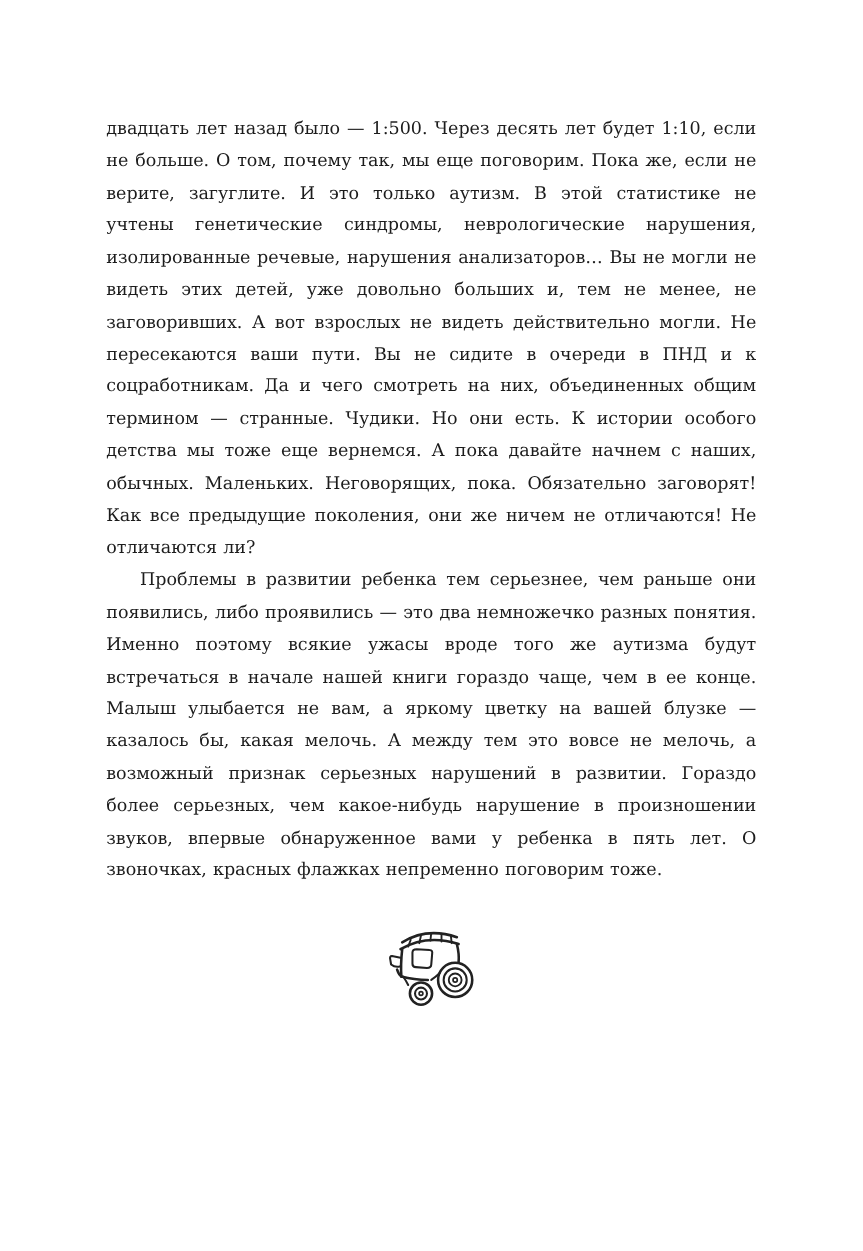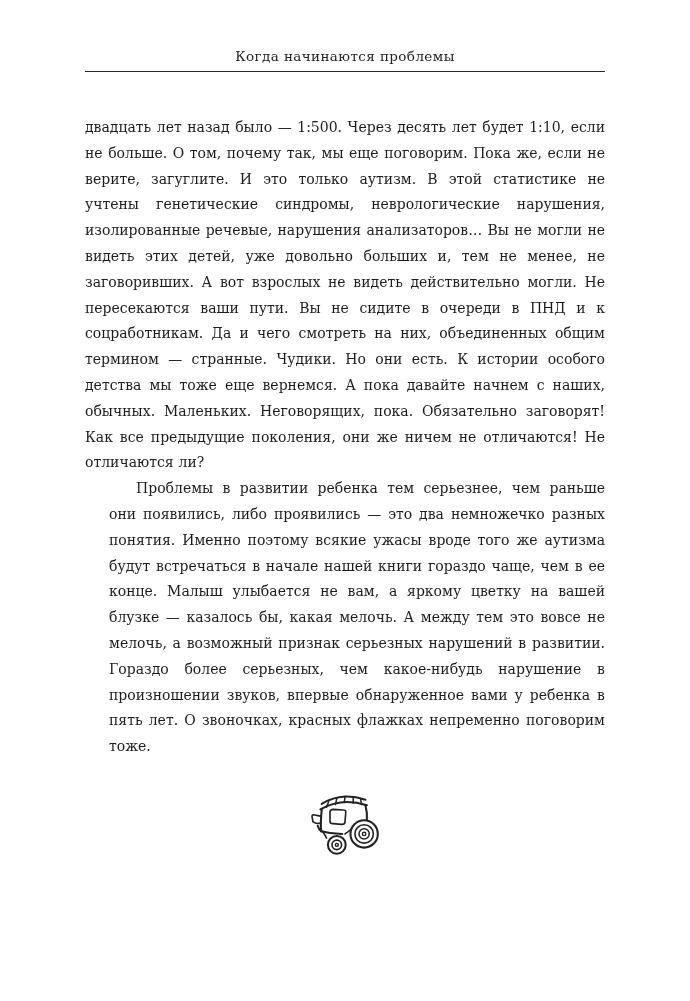--- a/index.html
+++ b/index.html
@@ -40,39 +40,34 @@
     text-align: justify;
     hyphens: auto;
     -webkit-hyphens: auto;
     word-spacing: 0.5px;
   }
   .para {
     margin: 0;
   }
   .para.indented {
     text-indent: 27px;
-    margin-left: 24px;
   }
   .illustration {
     margin: 26px 0 0 0;
     text-align: center;
   }
   .illustration svg {
     display: inline-block;
   }
 </style>
 </head>
 <body>
 
 <div class="page">
 
-  <header class="running-head">
-    <div class="running-head-text">Когда начинаются проблемы</div>
-    <hr class="header-rule">
-  </header>
 
   <main class="body-text">
     <p class="para">двадцать лет назад было — 1:500. Через десять лет будет 1:10, если не больше. О том, почему так, мы еще поговорим. Пока же, если не верите, загуглите. И это только аутизм. В этой статистике не учтены генетические синдромы, неврологические нарушения, изолированные речевые, нарушения анализаторов… Вы не могли не видеть этих детей, уже довольно больших и, тем не менее, не заговоривших. А вот взрослых не видеть действительно могли. Не пересекаются ваши пути. Вы не сидите в очереди в ПНД и к соцработникам. Да и чего смотреть на них, объединенных общим термином — странные. Чудики. Но они есть. К истории особого детства мы тоже еще вернемся. А пока давайте начнем с наших, обычных. Маленьких. Неговорящих, пока. Обязательно заговорят! Как все предыдущие поколения, они же ничем не отличаются! Не отличаются ли?</p>
     <p class="para indented">Проблемы в развитии ребенка тем серьезнее, чем раньше они появились, либо проявились — это два немножечко разных понятия. Именно поэтому всякие ужасы вроде того же аутизма будут встречаться в начале нашей книги гораздо чаще, чем в ее конце. Малыш улыбается не вам, а яркому цветку на вашей блузке — казалось бы, какая мелочь. А между тем это вовсе не мелочь, а возможный признак серьезных нарушений в развитии. Гораздо более серьезных, чем какое-нибудь нарушение в произношении звуков, впервые обнаруженное вами у ребенка в пять лет. О звоночках, красных флажках непременно поговорим тоже.</p>
   </main>
 
   <figure class="illustration">
     <svg width="82" height="74" viewBox="0 0 120 108" fill="none" stroke="#222222" stroke-width="3" stroke-linecap="round" stroke-linejoin="round">
 
       <path d="M26 26 Q55 8 90 20"></path>

